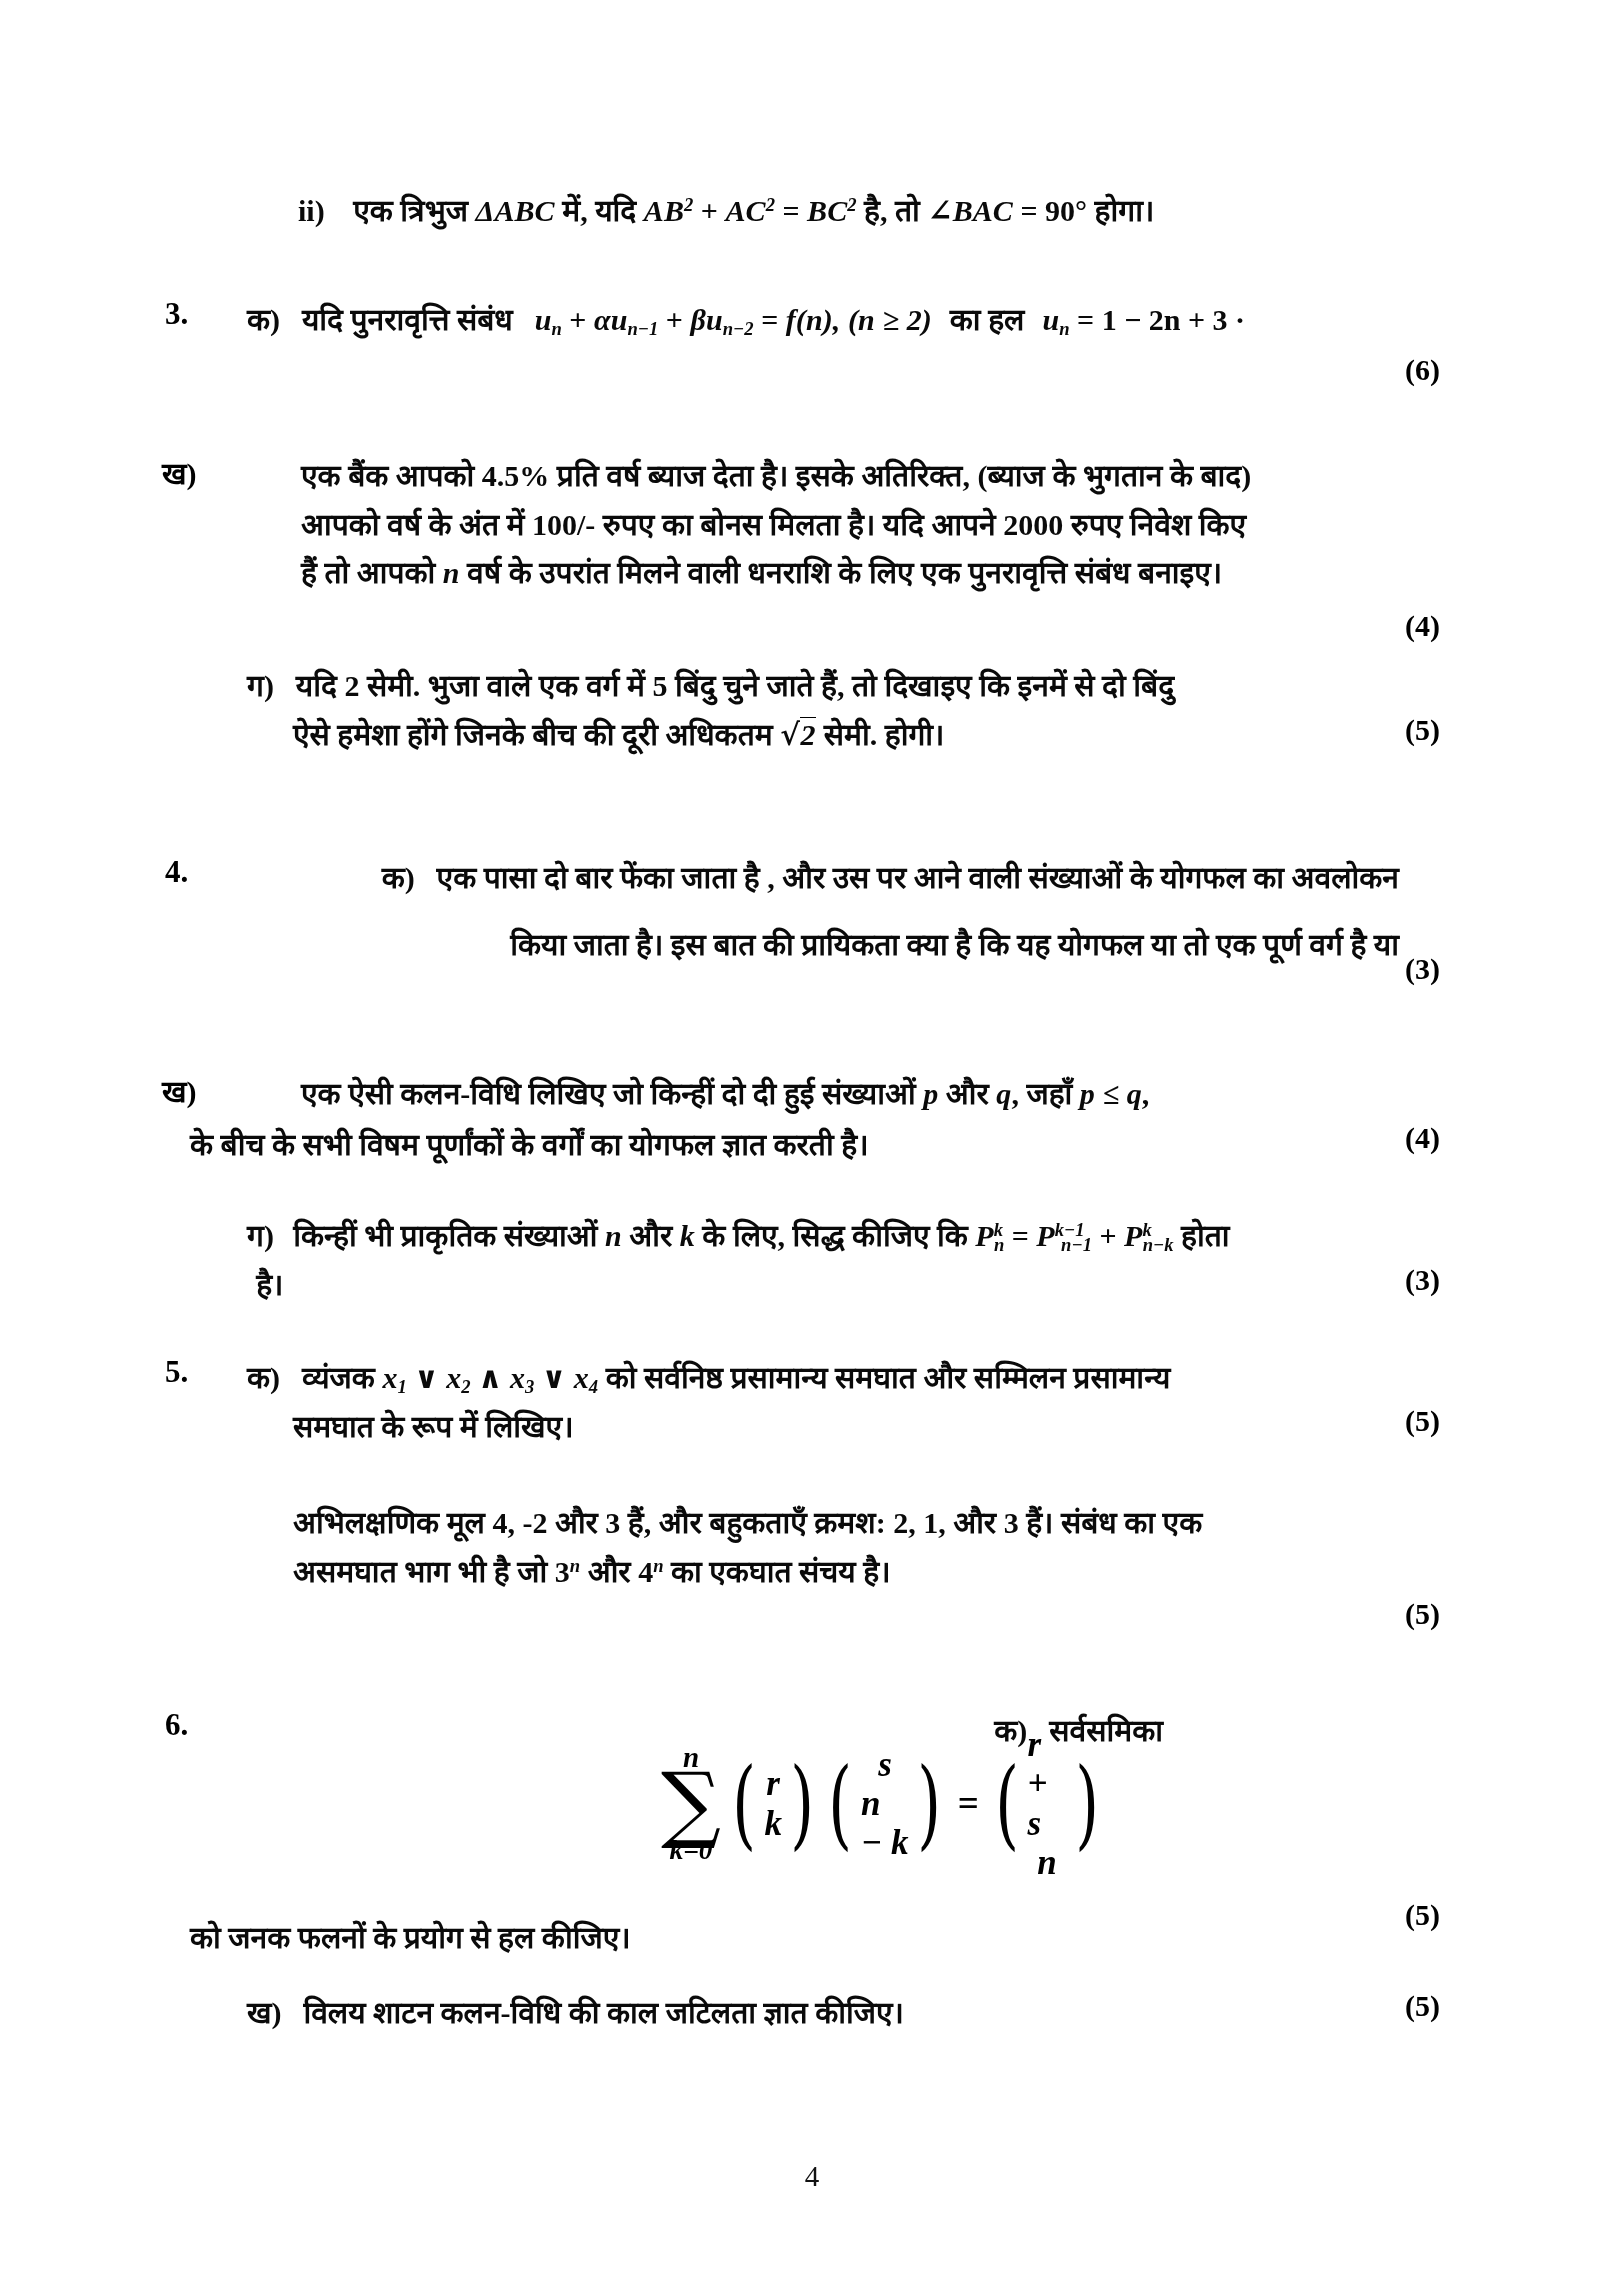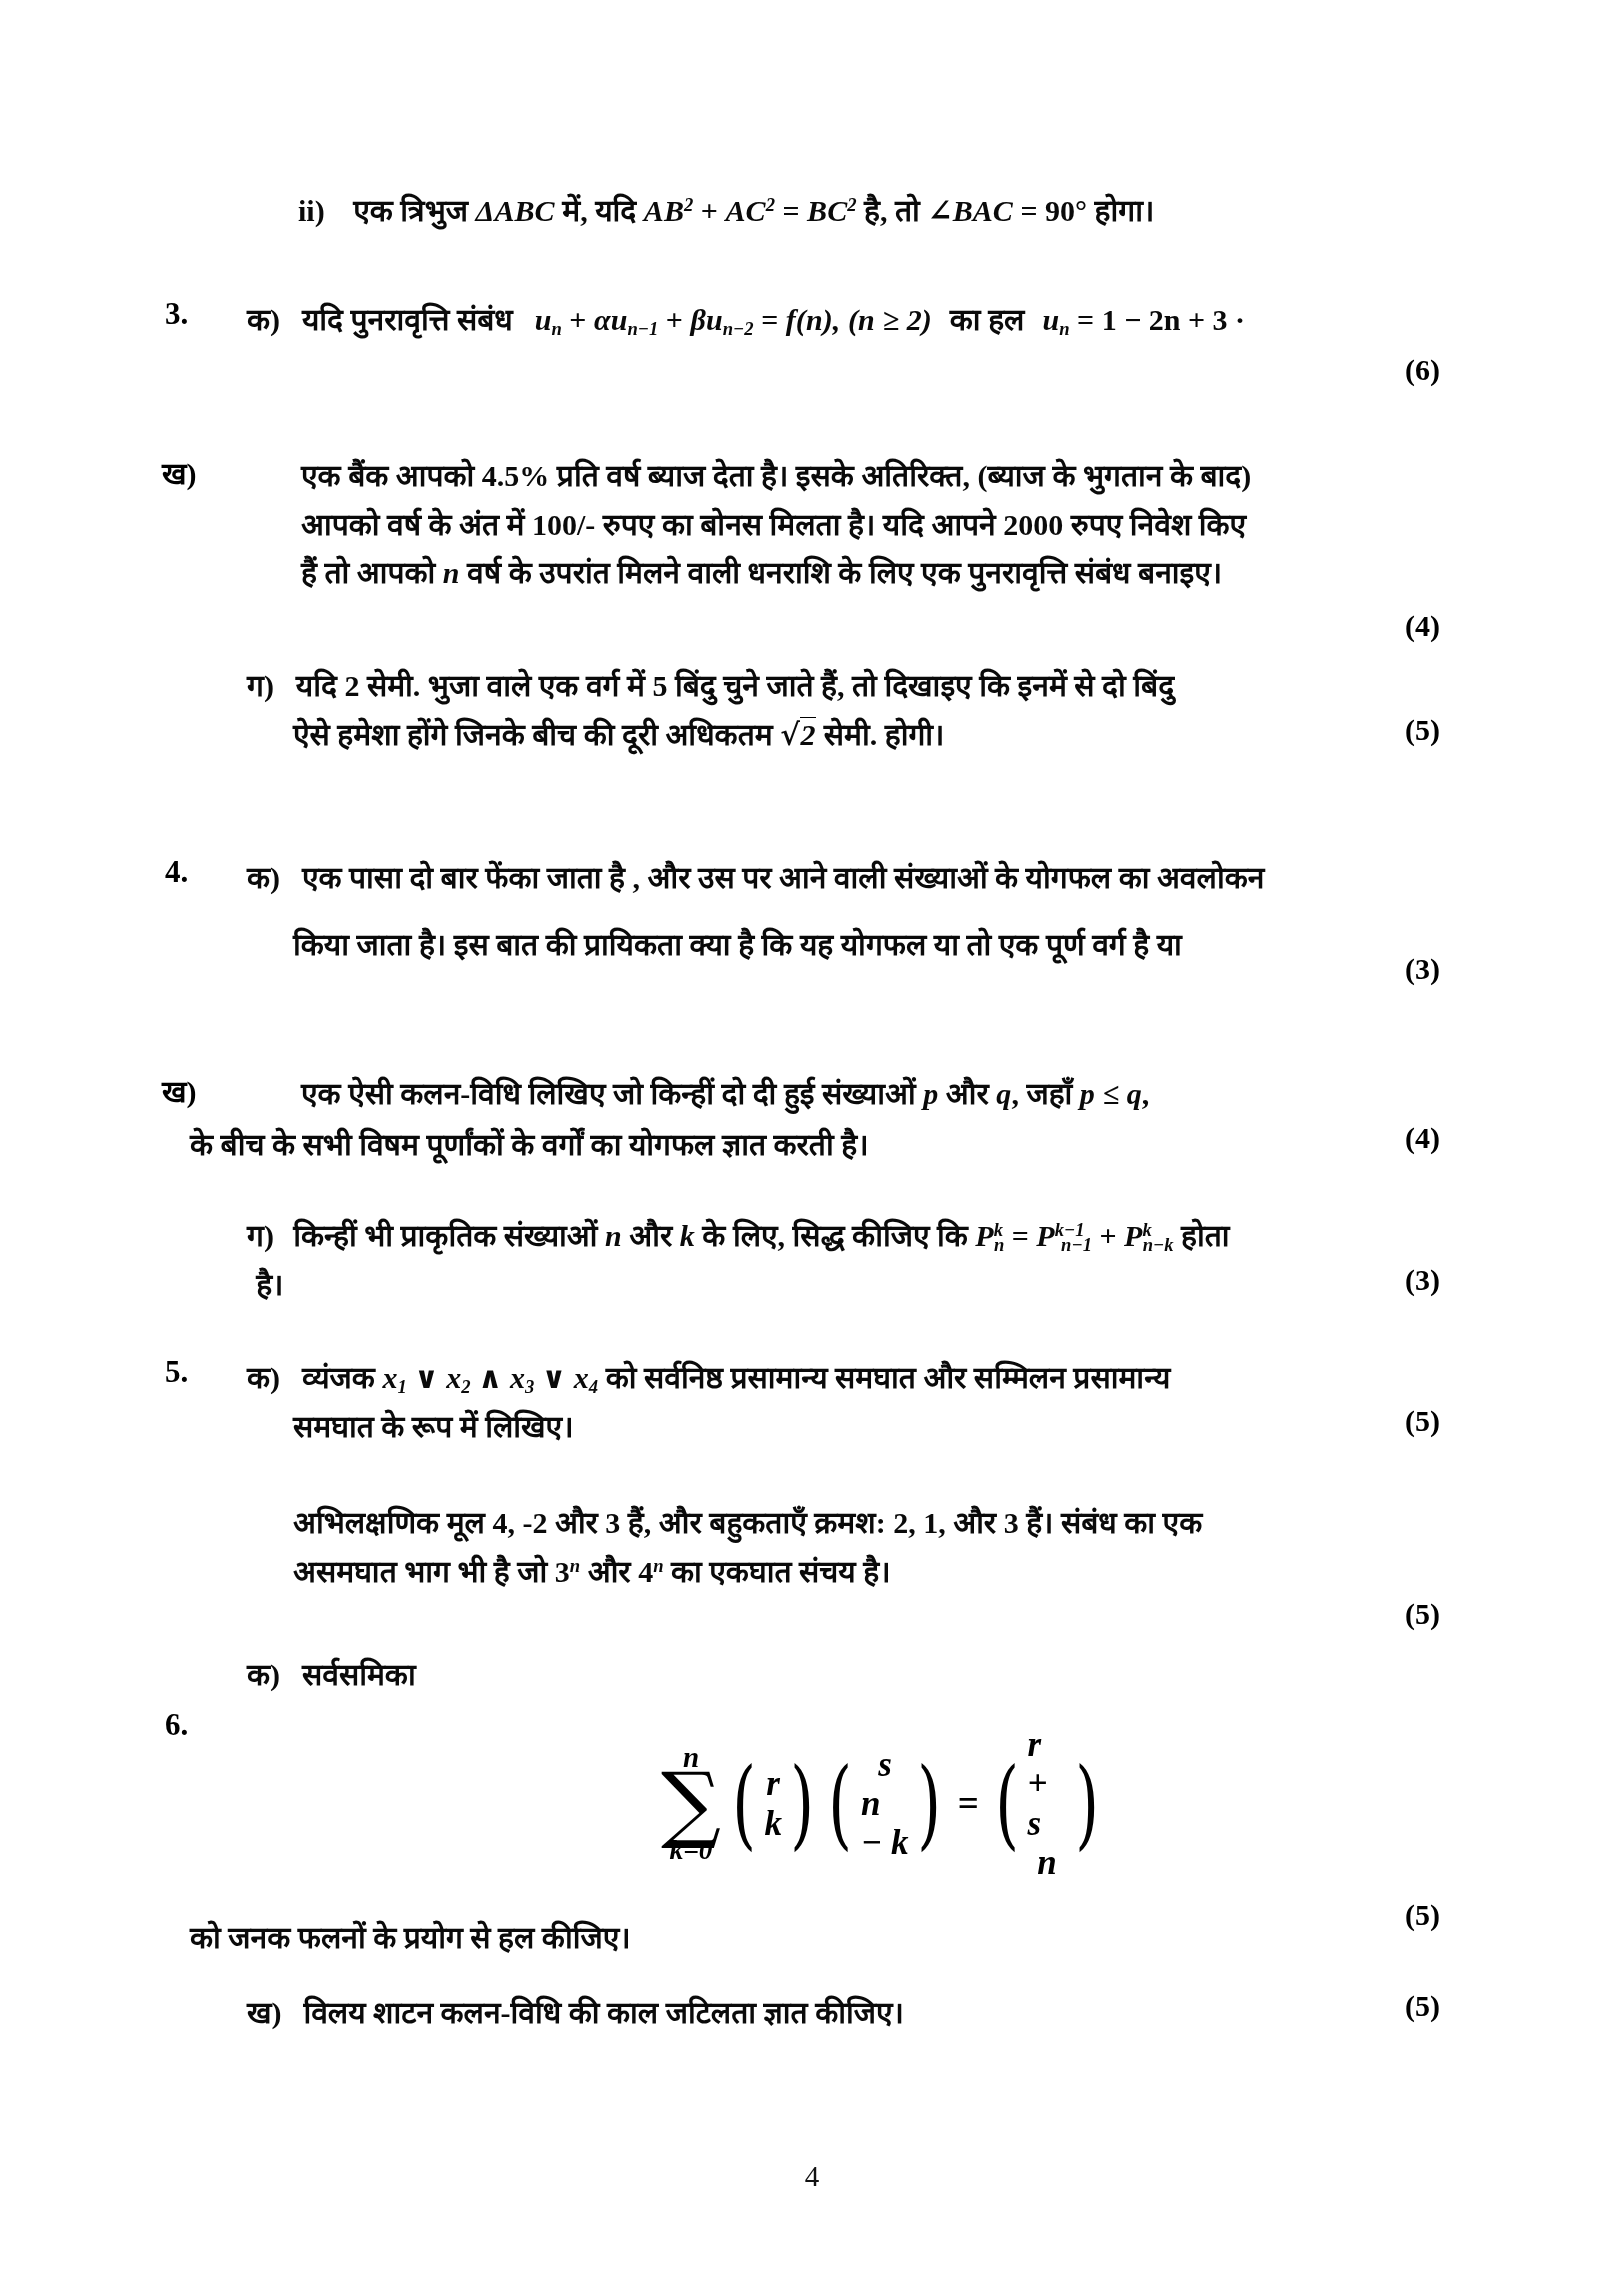--- a/index.html
+++ b/index.html
@@ -181,21 +181,21 @@
       <span style="display:inline-block;width:14.4px;"></span><span>यदि 2 सेमी. भुजा वाले एक वर्ग में 5 बिंदु चुने जाते हैं, तो दिखाइए कि इनमें से दो बिंदु</span>
     </span>
     <span class="ln sqrt-wrap">
       <span style="display:inline-block;width:46px;"></span><span>ऐसे हमेशा होंगे जिनके बीच की दूरी अधिकतम </span><span class="radic">√</span><span class="radicand">2</span><span> सेमी. होगी।</span>
     </span>
   </div>
   <div class="marks" style="left:1309px; top:713px; width:131px;">(5)</div>
 
   <div class="qnum" style="left:165px; top:854px;">4.</div>
 
-  <div class="blk" style="left:247px; top:854px; width:1152px;">
+  <div class="blk" style="left:247px; top:854px; width:1152px;text-align:right;">
     <span class="ln">
       <span>क)</span>
       <span style="display:inline-block;width:14.4px;"></span><span>एक पासा दो बार फेंका जाता है , और उस पर आने वाली संख्याओं के योगफल का अवलोकन</span>
     </span>
     <span class="ln" style="padding-left:46px;margin-top:18px;">किया जाता है। इस बात की प्रायिकता क्या है कि यह योगफल या तो एक पूर्ण वर्ग है या</span>
   </div>
   <div class="marks" style="left:1309px; top:952px; width:131px;">(3)</div>
 
   <div class="outdent-label" style="left:162px; top:1070px;">ख)</div>
   <div class="blk" style="left:190px; top:1121px; width:1244px;">
@@ -231,21 +231,21 @@
   <div class="blk" style="left:247px; top:1499px; width:1178px;">
     <span class="ln" style="padding-left:46px;">अभिलक्षणिक मूल 4, -2 और 3 हैं, और बहुकताएँ क्रमश: 2, 1, और 3 हैं। संबंध का एक</span>
     <span class="ln" style="padding-left:46px;">
       <span>असमघात भाग भी है जो </span><span class="mup">3</span><sup>n</sup><span> और </span><span class="mup">4</span><sup>n</sup><span> का एकघात संचय है।</span>
     </span>
   </div>
   <div class="marks" style="left:1309px; top:1597px; width:131px;">(5)</div>
 
   <div class="qnum" style="left:165px; top:1707px;">6.</div>
 
-  <div class="blk" style="left:247px; top:1651px; width:916px;">
+  <div class="blk" style="left:247px; top:1707px; width:916px;text-align:right;">
     <span class="ln">
       <span>क)</span>
       <span style="display:inline-block;width:14.4px;"></span><span>सर्वसमिका</span>
     </span>
   </div>
 
   <div class="display-eq" style="left:661px; top:1735px; width:445px; height:137px;">
     <span class="sigma-group">
       <span class="sigma-top">n</span>
       <span class="sigma-char">∑</span>

